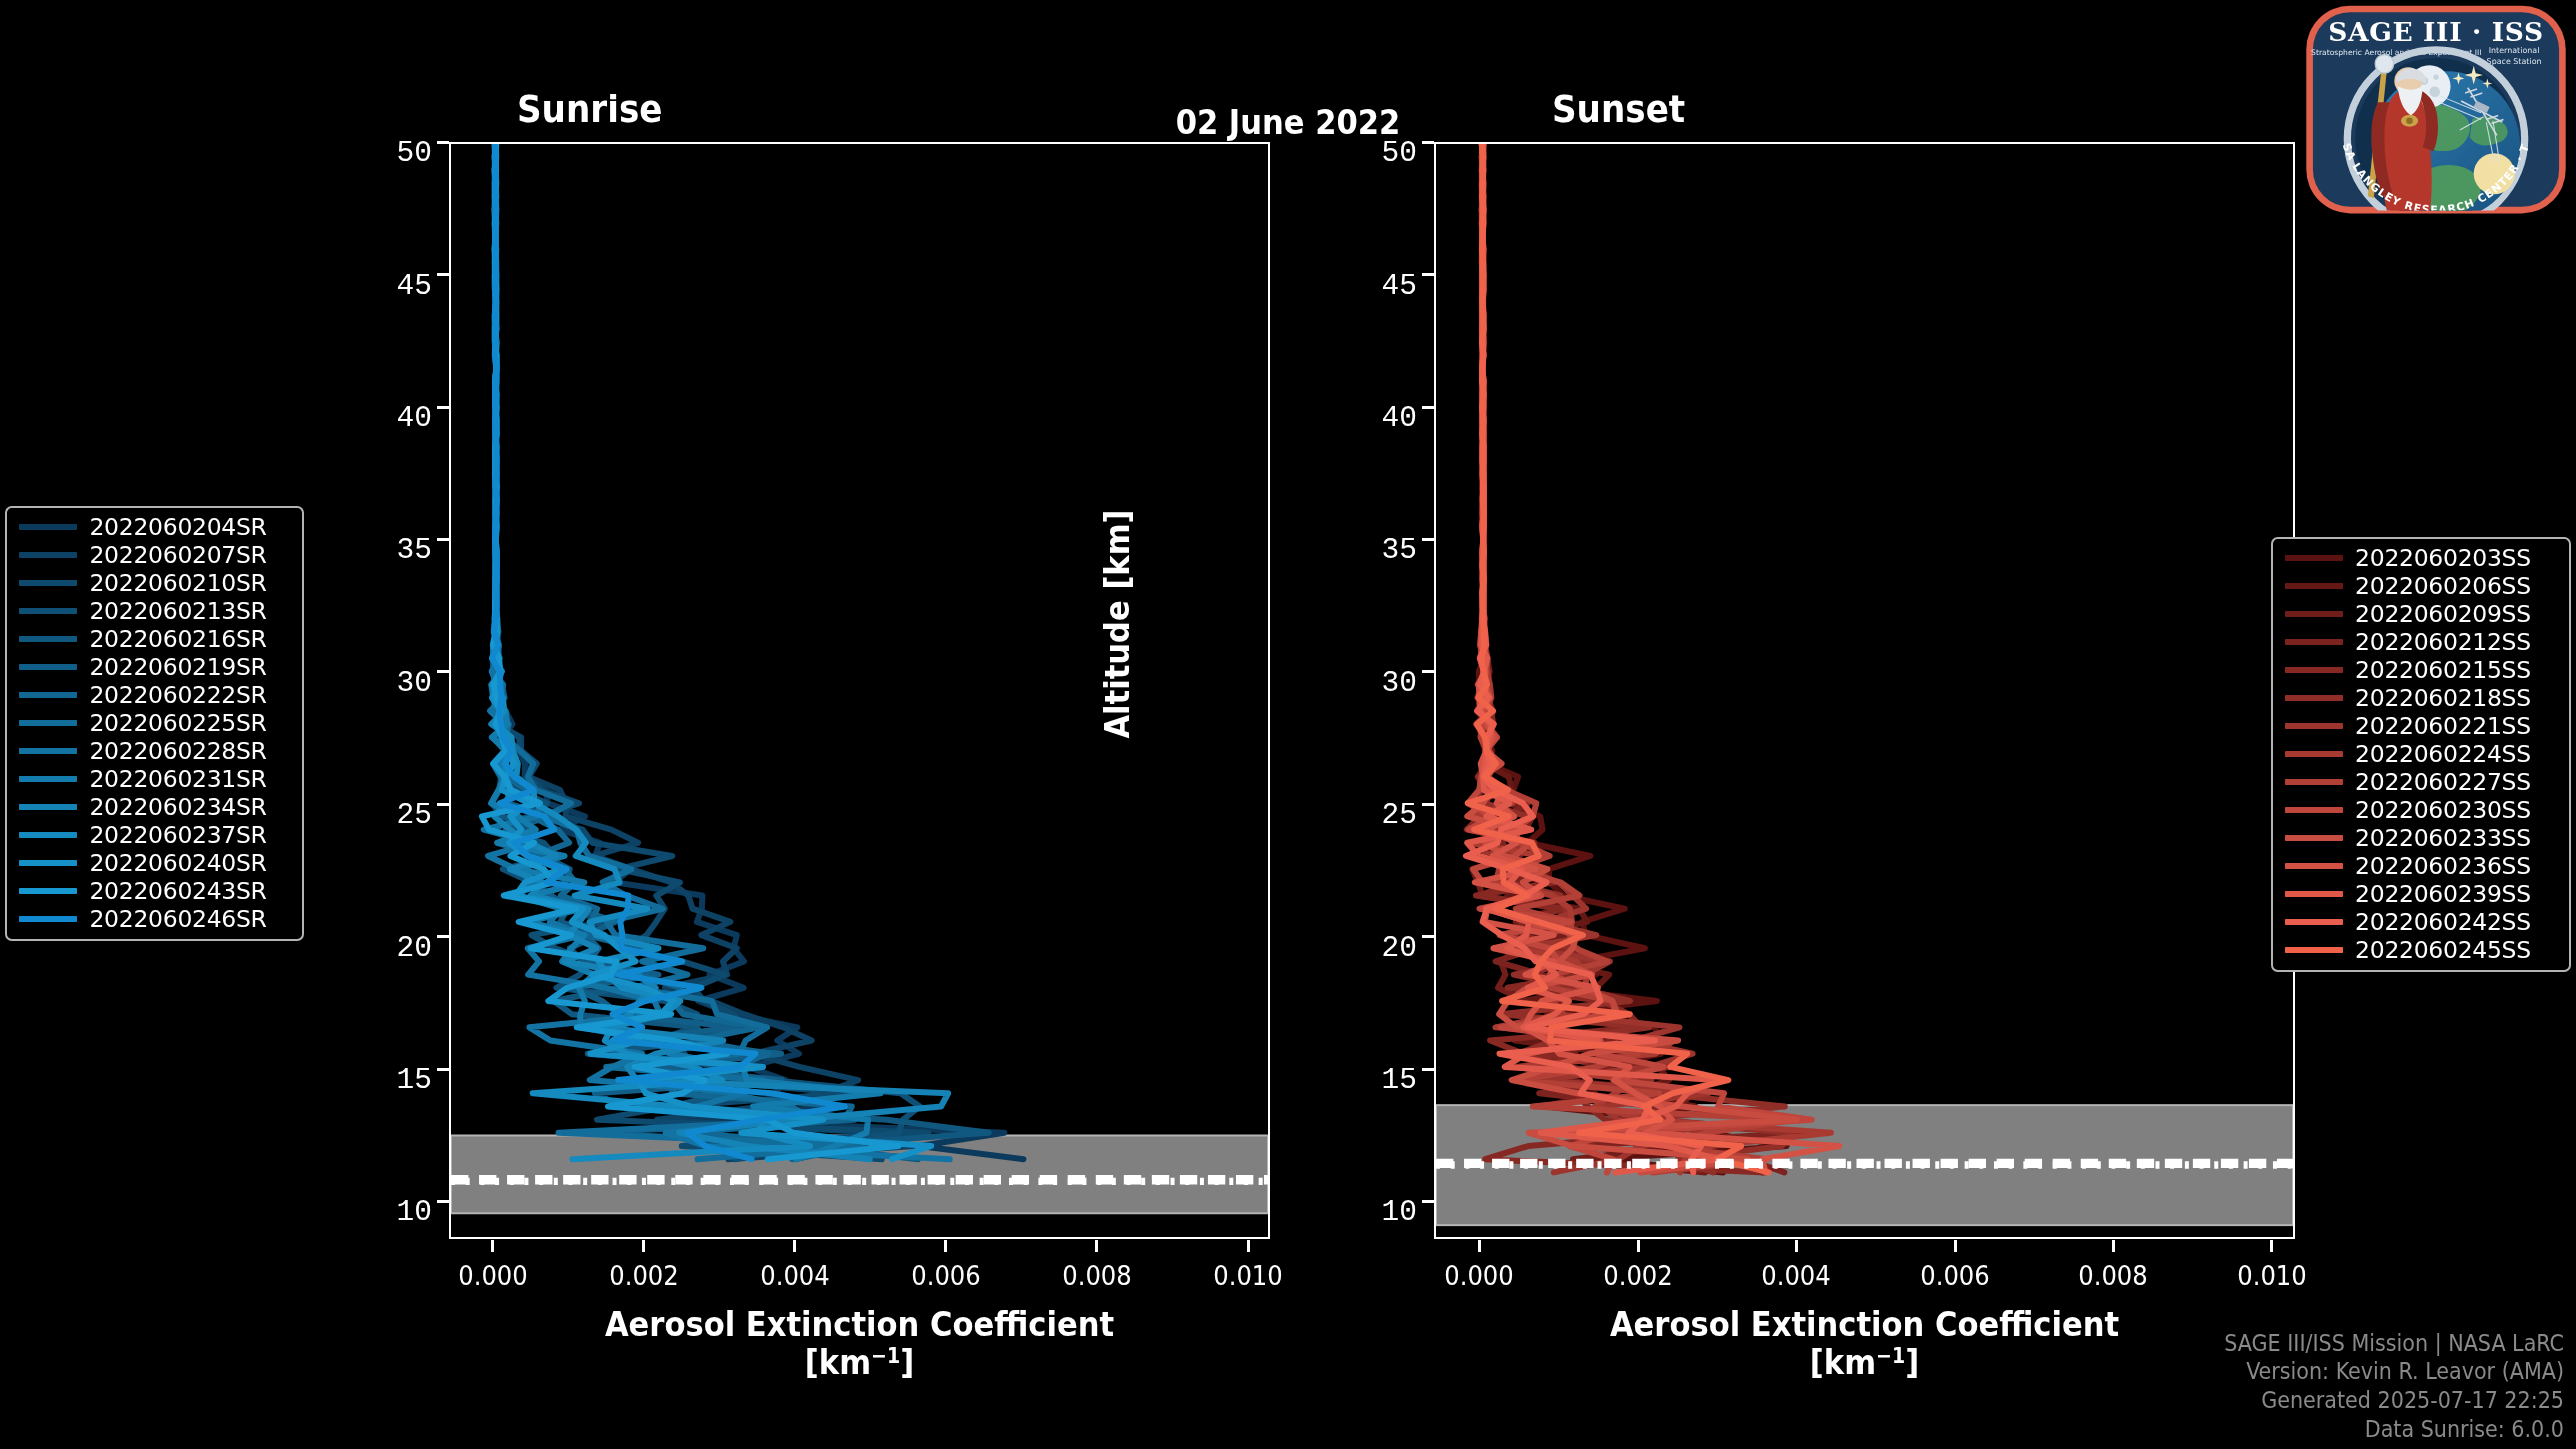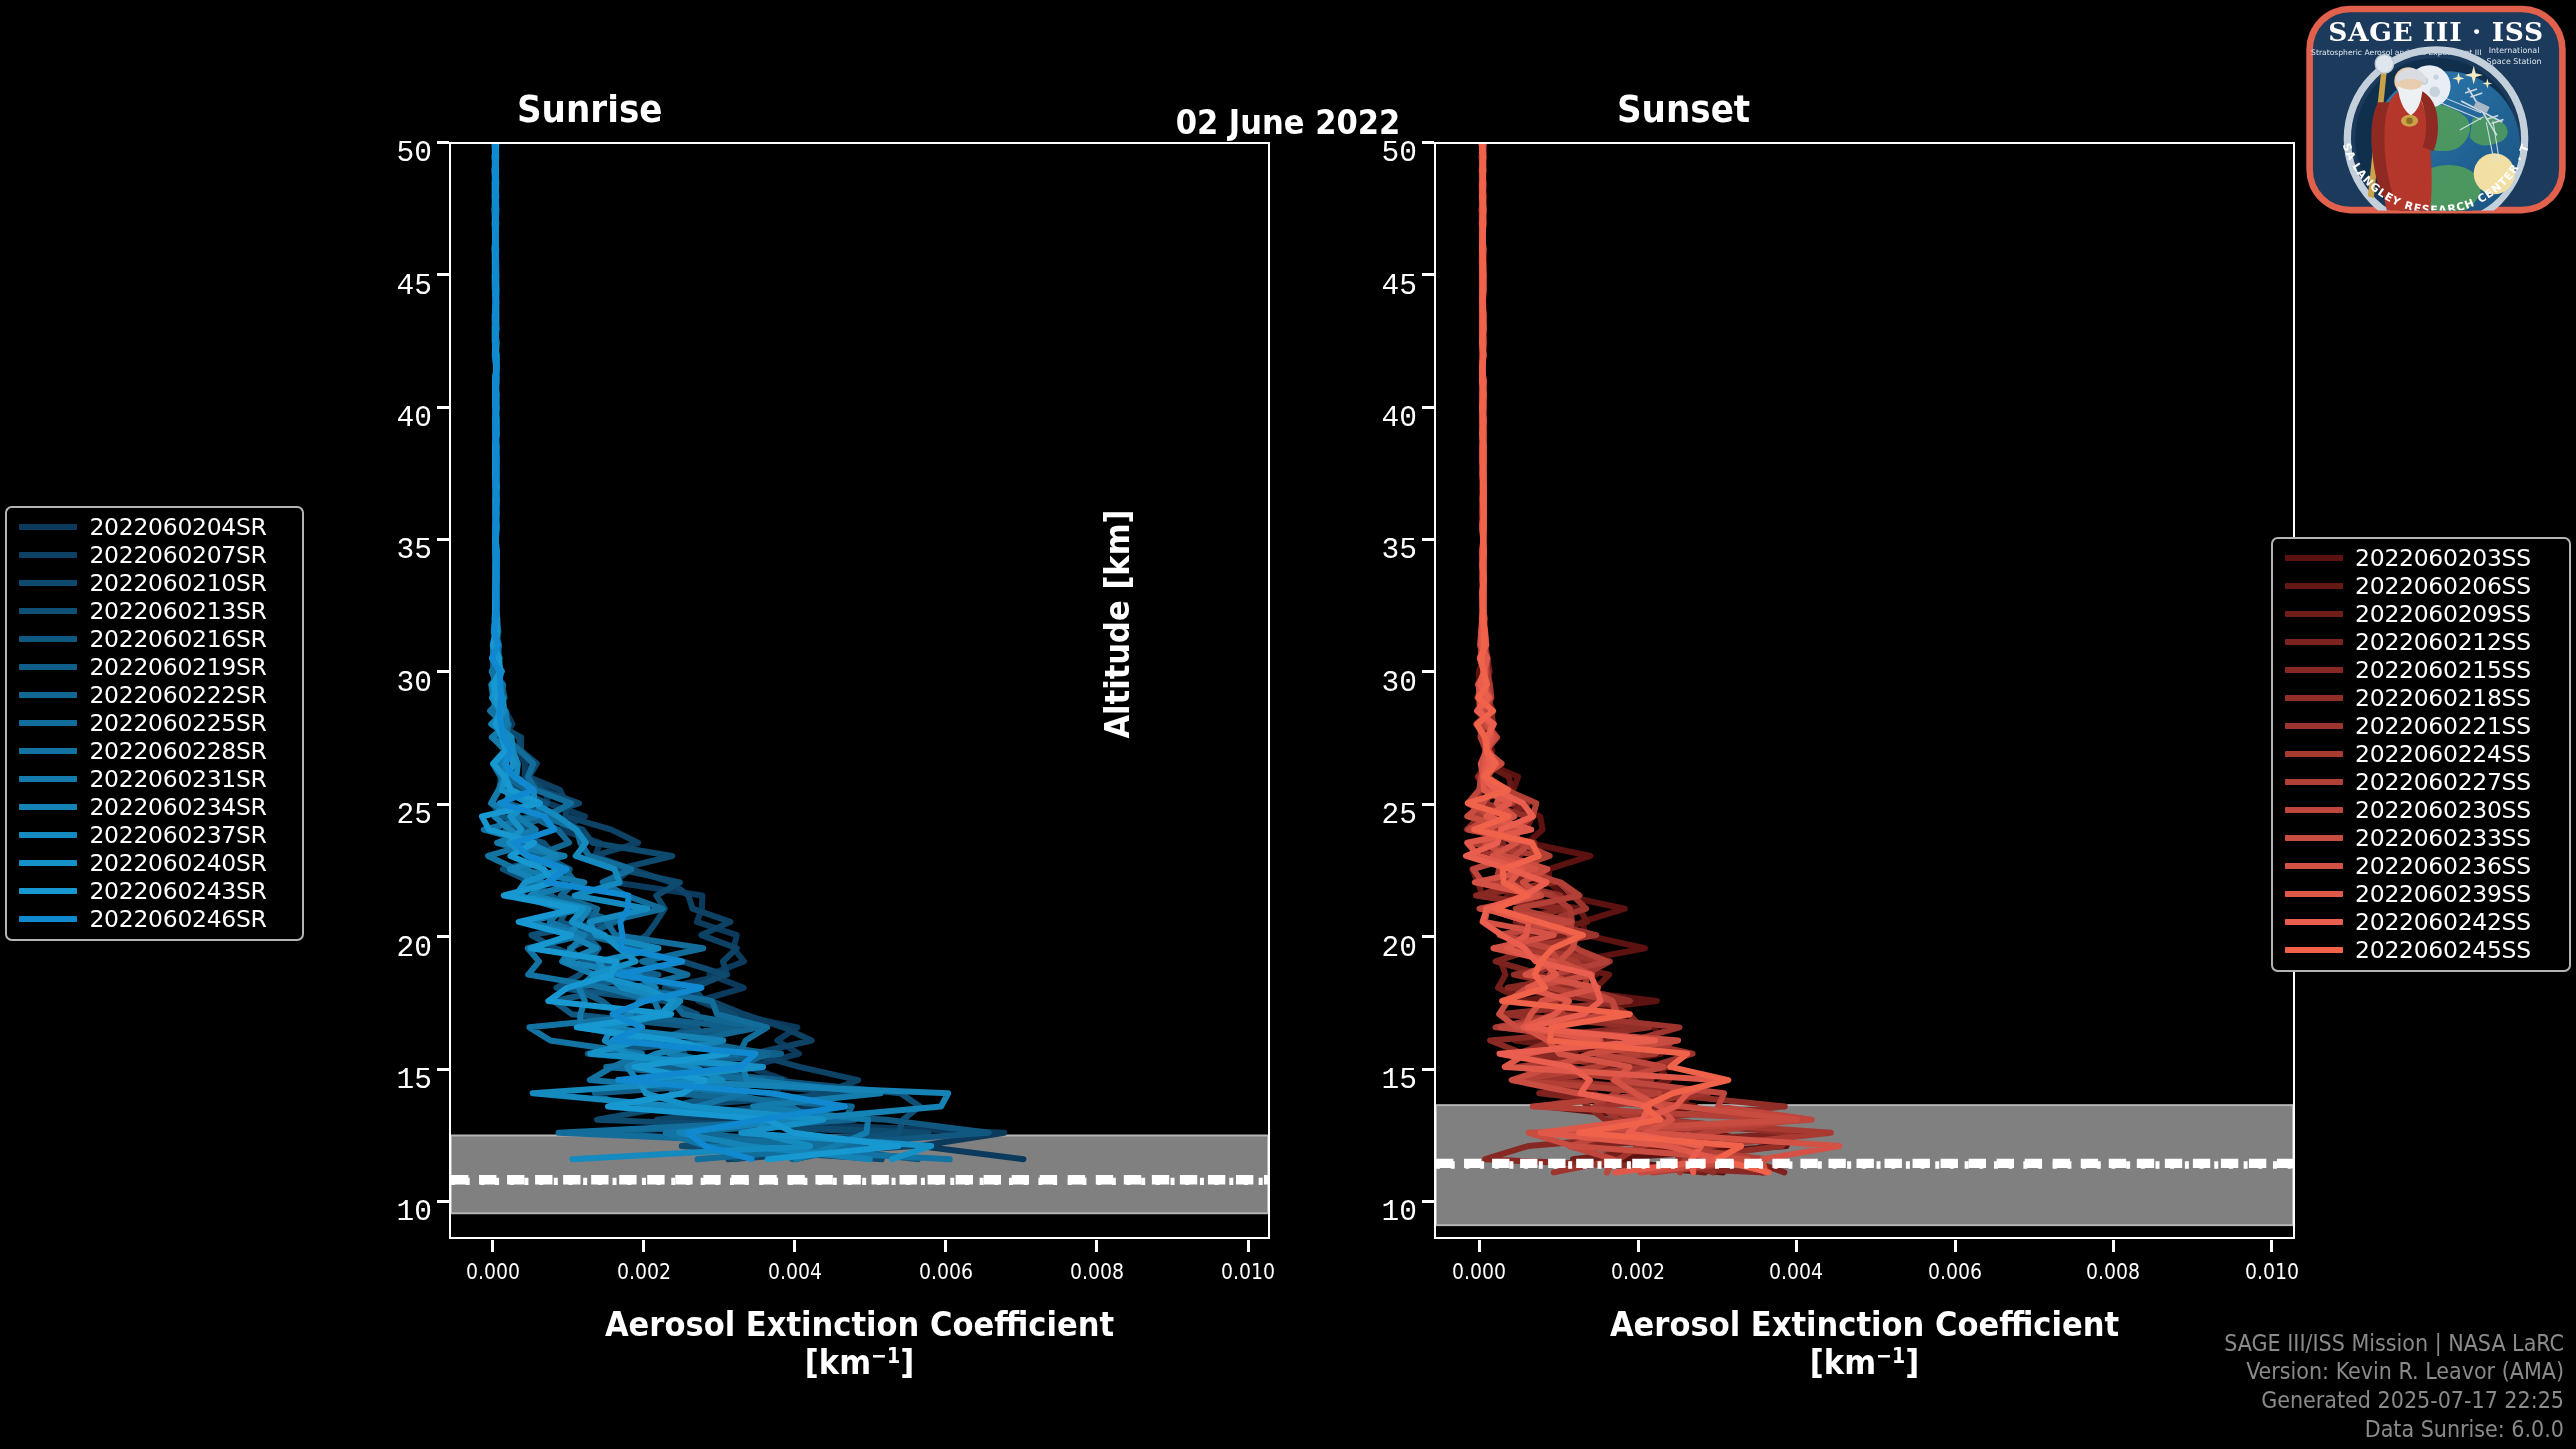--- a/index.html
+++ b/index.html
@@ -36,21 +36,21 @@
     font-family: "DejaVu Sans Condensed", "Liberation Sans Narrow", "Liberation Sans", sans-serif;
   }
   .panel-title {
     position: absolute;
     font-size: 38px;
     font-weight: bold;
     text-align: left;
     font-family: "DejaVu Sans Condensed", "Liberation Sans Narrow", "Liberation Sans", sans-serif;
   }
   #panel-title-sunrise { left: 517px; top: 87px; width: 228px; }
-  #panel-title-sunset  { left: 1617px; top: 87px; width: 228px; }
+  #panel-title-sunset  { left: 1552px; top: 87px; width: 228px; }
 
   
   .plot-frame {
     position: absolute;
     border: 2.7px solid #ffffff;
     background: #000000;
     box-sizing: border-box;
     overflow: hidden;
   }
   #plot-sunrise { left: 449px; top: 142px; width: 821px; height: 1097px; }
@@ -68,21 +68,21 @@
     white-space: nowrap;
     margin-top: 11px;
   }
   .ytick-mark {
     position: absolute;
     width: 12px; height: 2.7px;
     background: #ffffff;
   }
   .xtick-label {
     position: absolute;
-    font-size: 21px;
+    font-size: 27px;
     text-align: center;
     transform: translateX(-50%);
     white-space: nowrap;
     font-family: "DejaVu Sans Condensed", "Liberation Sans Narrow", "Liberation Sans", sans-serif;
   }
   .xtick-mark {
     position: absolute;
     width: 2.7px; height: 12px;
     background: #ffffff;
   }

